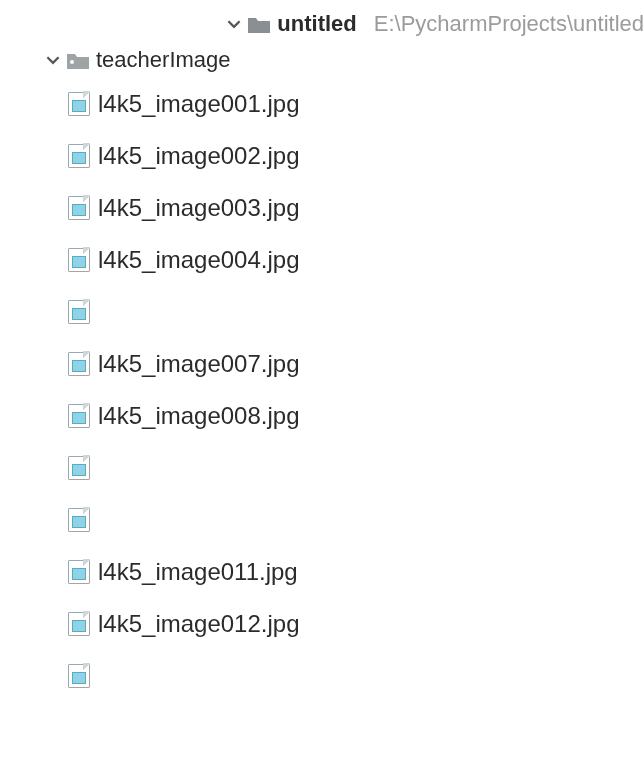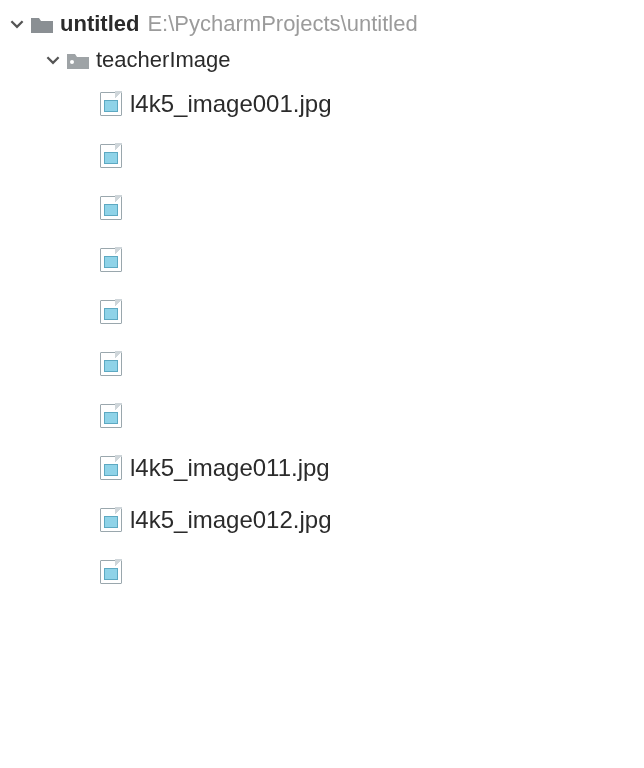--- a/index.html
+++ b/index.html
@@ -58,25 +58,25 @@
       width: 8px; height: 8px;
       background: linear-gradient(135deg, #cfd6da 0 50%, transparent 50% 100%);
     }
     .img-icon .pic {
       position: absolute;
       left: 4px; right: 4px; top: 8px; bottom: 4px;
       background: #8fd3e8;
       border: 1px solid #5da9c2;
     }
     .label-bold { font-weight: 700; margin-right: 8px; }
-    .label-path { color: #9b9b9b; font-weight: 400; }
+    .label-path { color: #9b9b9b; font-weight: 400; margin-left: 9px; }
     .label { color: #2b2b2b; }
-    .indent-1 { padding-left: 8px; }
+    .indent-1 { padding-left: 8px; justify-content: flex-end; }
     .indent-2 { padding-left: 44px; }
-    .indent-3 { padding-left: 96px; }
+    .indent-3 { padding-left: 64px; }
     .row.file { height: 52px; }
     .row.file .label { font-size: 24px; }
   </style>
 </head>
 <body>
 
 <div class="tree">
 
   <div class="row indent-1">
     <span class="chev">
@@ -116,41 +116,60 @@
           <span class="pic"></span>
         </span>
         <span class="label">l4k5_image001.jpg</span>
       </div>
       <div class="row file indent-3">
         <span class="img-icon">
           <span class="page"></span>
           <span class="fold"></span>
           <span class="pic"></span>
         </span>
-      </div>
-      <div class="row file indent-3">
-        <span class="img-icon">
-          <span class="page"></span>
-          <span class="fold"></span>
-          <span class="pic"></span>
-        </span>
-      </div>
-      <div class="row file indent-3">
-        <span class="img-icon">
-          <span class="page"></span>
-          <span class="fold"></span>
-          <span class="pic"></span>
-        </span>
-      </div>
-      <div class="row file indent-3">
-        <span class="img-icon">
-          <span class="page"></span>
-          <span class="fold"></span>
-          <span class="pic"></span>
-        </span>
+        <span class="label">l4k5_image002.jpg</span>
+      </div>
+      <div class="row file indent-3">
+        <span class="img-icon">
+          <span class="page"></span>
+          <span class="fold"></span>
+          <span class="pic"></span>
+        </span>
+        <span class="label">l4k5_image003.jpg</span>
+      </div>
+      <div class="row file indent-3">
+        <span class="img-icon">
+          <span class="page"></span>
+          <span class="fold"></span>
+          <span class="pic"></span>
+        </span>
+        <span class="label">l4k5_image004.jpg</span>
+      </div>
+      <div class="row file indent-3">
+        <span class="img-icon">
+          <span class="page"></span>
+          <span class="fold"></span>
+          <span class="pic"></span>
+        </span>
+      </div>
+      <div class="row file indent-3">
+        <span class="img-icon">
+          <span class="page"></span>
+          <span class="fold"></span>
+          <span class="pic"></span>
+        </span>
+        <span class="label">l4k5_image007.jpg</span>
+      </div>
+      <div class="row file indent-3">
+        <span class="img-icon">
+          <span class="page"></span>
+          <span class="fold"></span>
+          <span class="pic"></span>
+        </span>
+        <span class="label">l4k5_image008.jpg</span>
       </div>
       <div class="row file indent-3">
         <span class="img-icon">
           <span class="page"></span>
           <span class="fold"></span>
           <span class="pic"></span>
         </span>
       </div>
       <div class="row file indent-3">
         <span class="img-icon">

